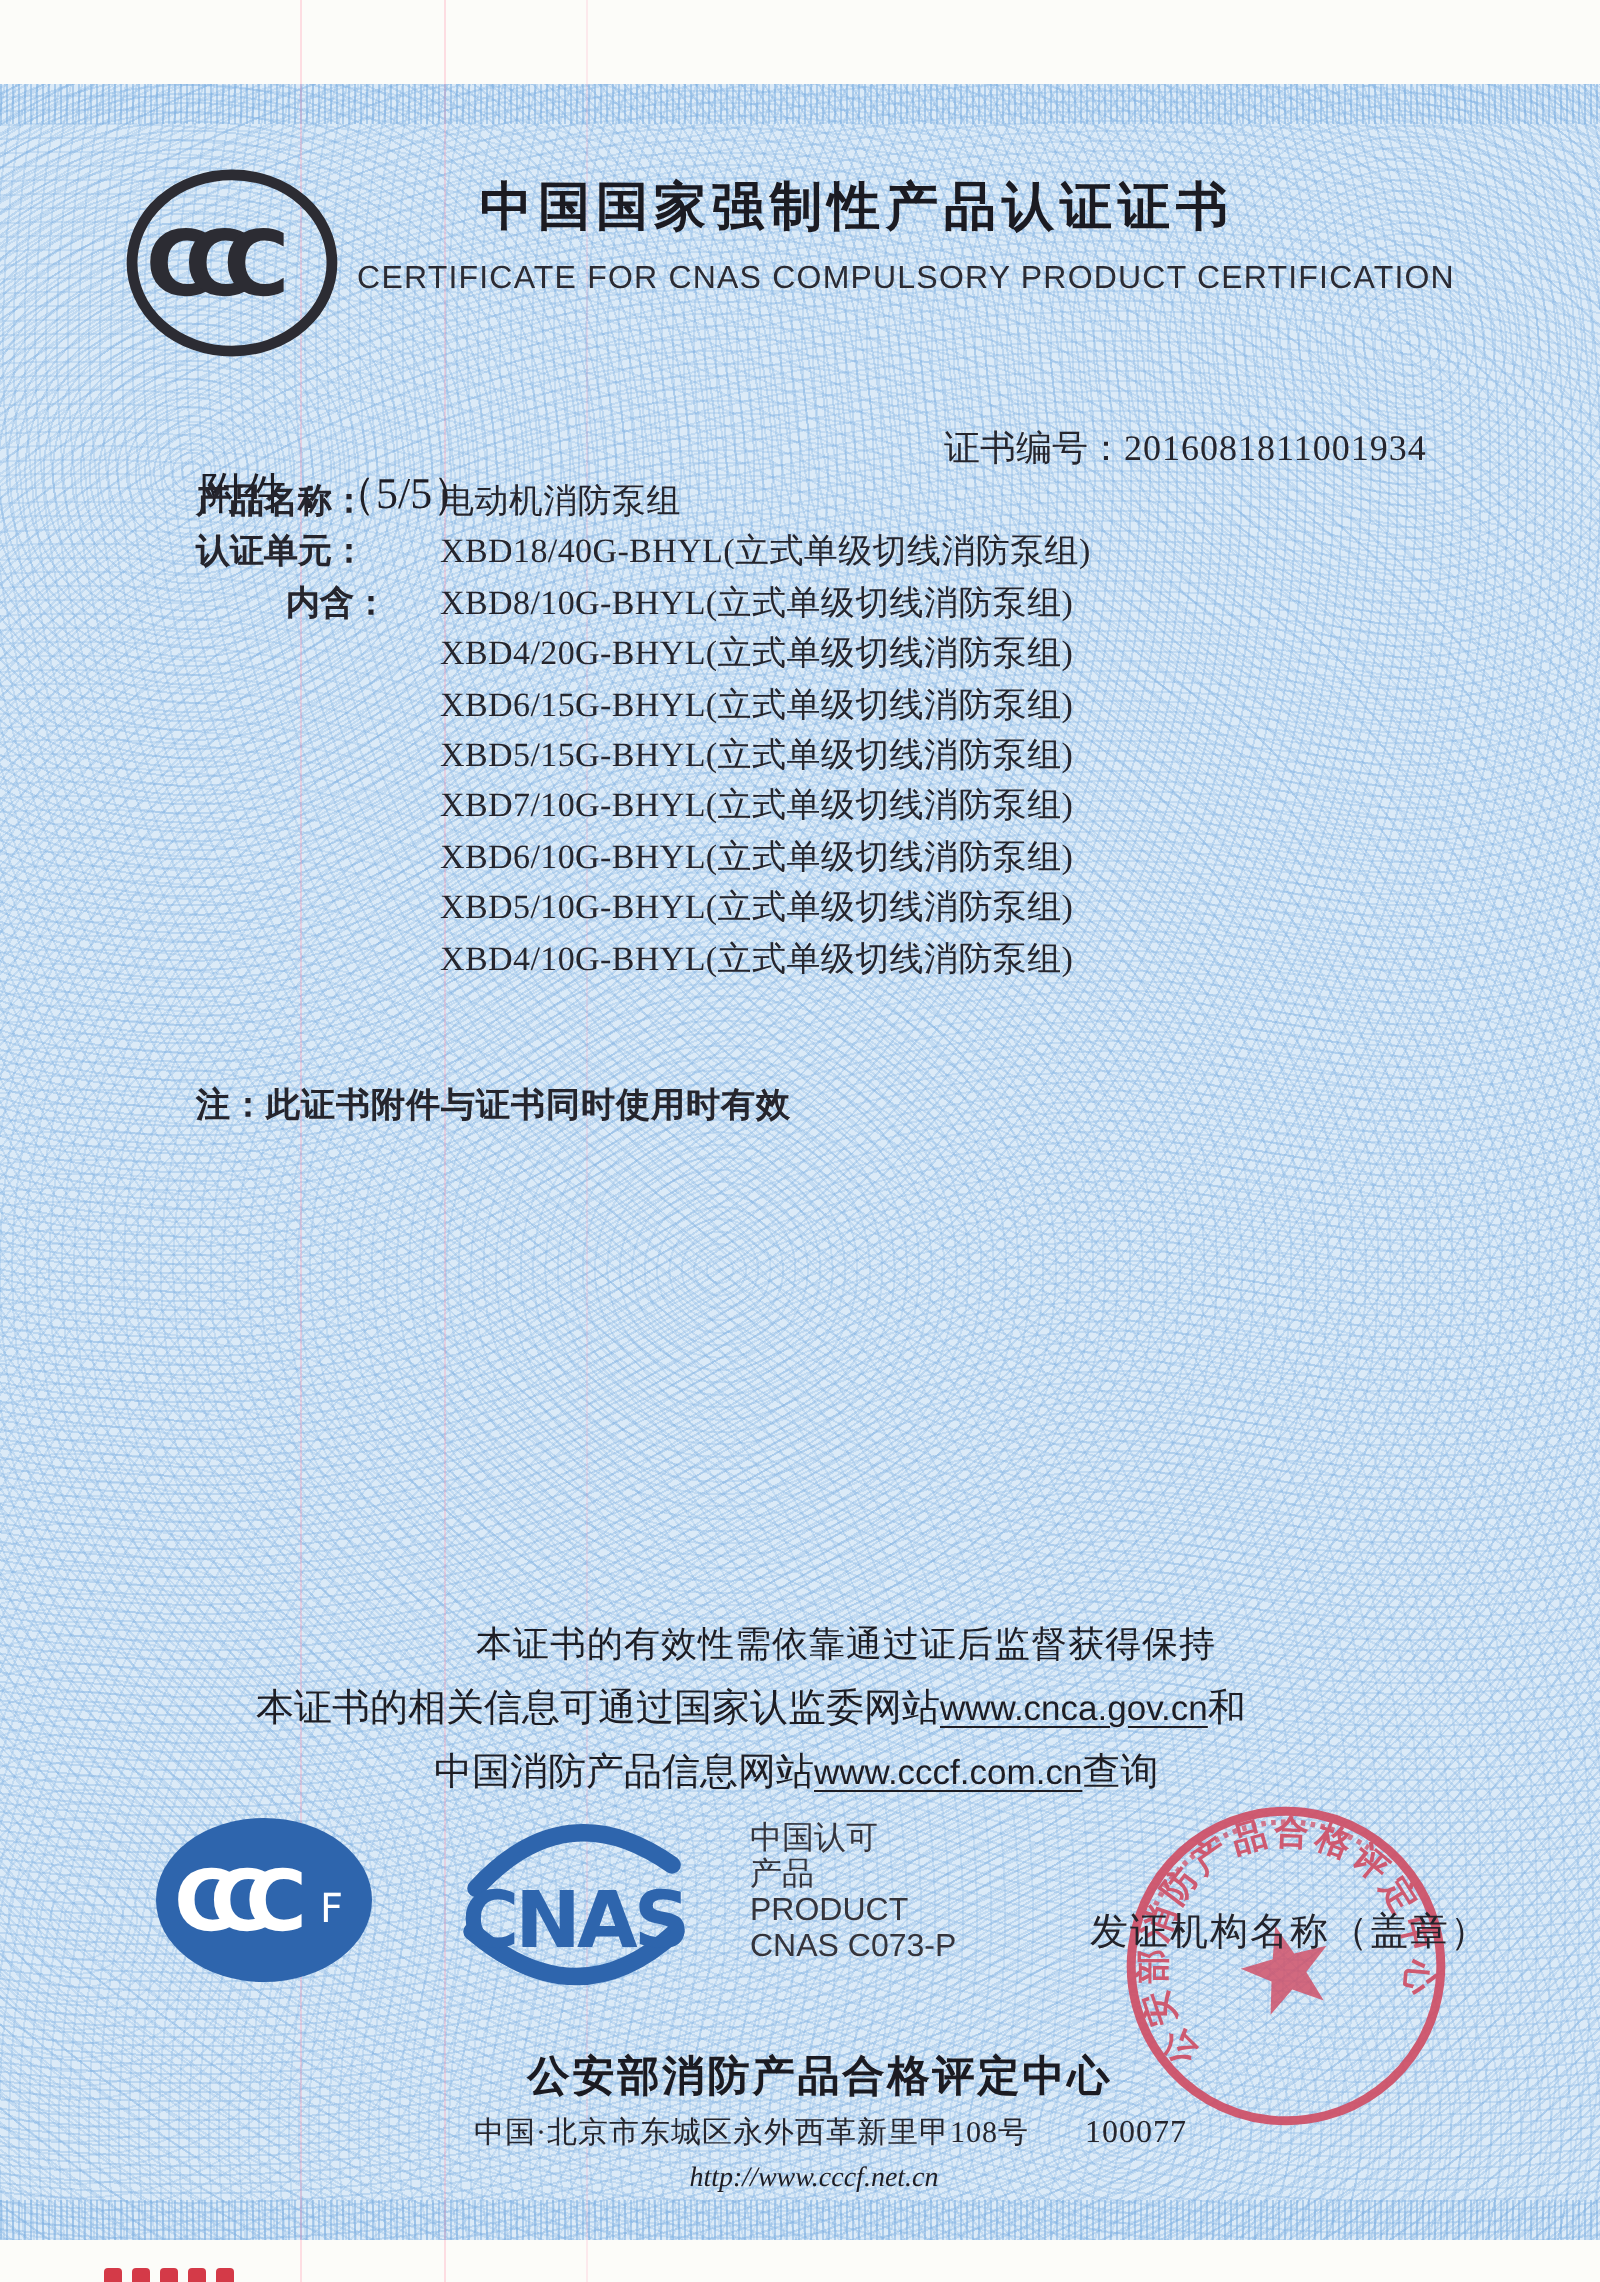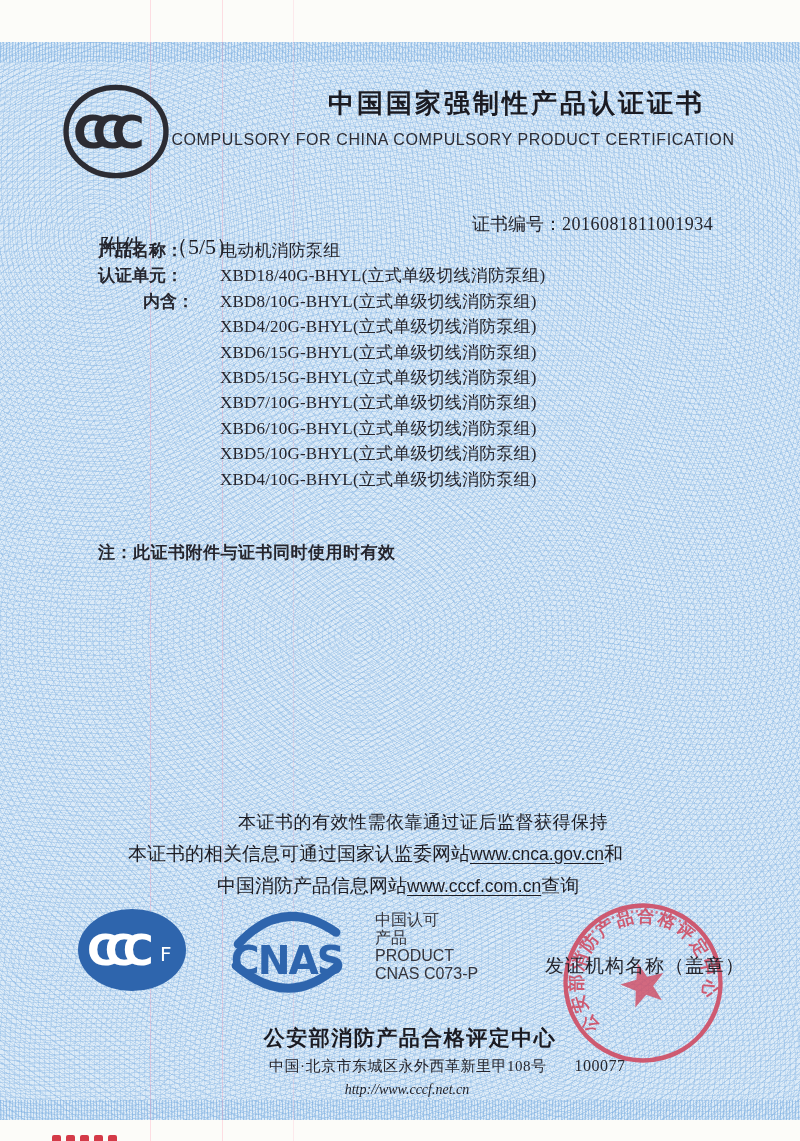--- a/index.html
+++ b/index.html
@@ -26,21 +26,21 @@
     background:repeating-linear-gradient(90deg, rgba(120,172,224,.5) 0 1px, rgba(0,0,0,0) 1px 3px);
   }
   .edge-band.top { top:42px; }
   .edge-band.bottom { top:1100px; }
   .scanline { position:absolute; top:0; width:1px; height:1141px; background:rgba(255,140,170,.28); }
 
   .abs { position:absolute; }
 
   
   .title-cn {
-    left:240px; top:86px; width:465px; text-align:right;
+    left:240px; top:86px; width:465px; text-align:left;
     font-size:26px; font-weight:bold; letter-spacing:3px; color:#1b1b22;
   }
   .title-en {
     left:130px; top:131px; width:646px; text-align:center;
     font-family:"Liberation Sans","DejaVu Sans",sans-serif;
     font-size:16px; letter-spacing:.6px; color:#2b2b33; white-space:nowrap;
   }
   .attach { left:100px; top:185px; font-size:22px; color:#1e1e26;margin-top:47px; }
   .certno { left:472px; top:212px; font-size:18px; }
   .certno .num { letter-spacing:.5px; }
@@ -63,21 +63,21 @@
   }
 
   
   .accred-lines { left:375px; top:911px; font-size:16px; line-height:18px; color:#34343c; }
   .accred-lines .latin { font-family:"Liberation Sans","DejaVu Sans",sans-serif; }
 
   
   .stamp-svg { left:553px; top:893px; width:180px; height:180px; transform:rotate(-15deg); opacity:.92; z-index:4; }
   .stamp-caption { left:545px; top:953px; font-size:19px; letter-spacing:1px; color:#23232b; z-index:5; }
   .org-name { left:20px; top:1024px; width:780px; text-align:center; font-size:21px; font-weight:bold; letter-spacing:1.5px; color:#1b1b22; }
-  .addr-line { left:237px; top:1057px; font-size:15px; letter-spacing:.5px; white-space:nowrap;padding-left:32px; }
+  .addr-line { left:237px; top:1057px; font-size:15px; letter-spacing:.5px; white-space:nowrap; }
   .addr-line .post { margin-left:28px; font-size:16px; }
   .site { left:107px; top:1082px; width:600px; text-align:center; font-size:14px; font-style:italic; color:#1d1d24; }
 
   
   .red-marks { left:52px; top:1133px; width:120px; height:8px; overflow:hidden; z-index:6; }
   .red-marks i {
     display:inline-block; width:9px; height:12px; margin-right:5px;
     background:#d43a48; border-radius:2px 2px 0 0;
   }
 </style>
@@ -92,21 +92,21 @@
   <div class="scanline" style="left:150px"></div>
   <div class="scanline" style="left:222px"></div>
   <div class="scanline" style="left:293px; opacity:.6"></div>
 
   <svg class="abs" style="left:62px; top:83px;" width="108" height="97" viewBox="0 0 110 99">
     <ellipse cx="55" cy="49.5" rx="51" ry="45" fill="none" stroke="#2c2c33" stroke-width="5.5"></ellipse>
     <text x="11" y="66" font-family="DejaVu Sans, sans-serif" font-size="46" font-weight="bold" fill="#2c2c33" letter-spacing="-14">CCC</text>
   </svg>
 
   <div class="abs title-cn">中国国家强制性产品认证证书</div>
-  <div class="abs title-en">COMPULSORY FOR CHINA COMPULSORY PRODUCT CERTIFICATION</div>
+  <div class="abs title-en">CERTIFICATE FOR CNAS COMPULSORY PRODUCT CERTIFICATION</div>
 
   <div class="abs attach">附件：（5/5）</div>
   <div class="abs certno">
     <span>证书编号：</span><span class="num">2016081811001934</span>
   </div>
 
   <div class="abs info">
     <div class="row">
       <span class="lbl">产品名称：</span><span class="val">电动机消防泵组</span>
     </div>

